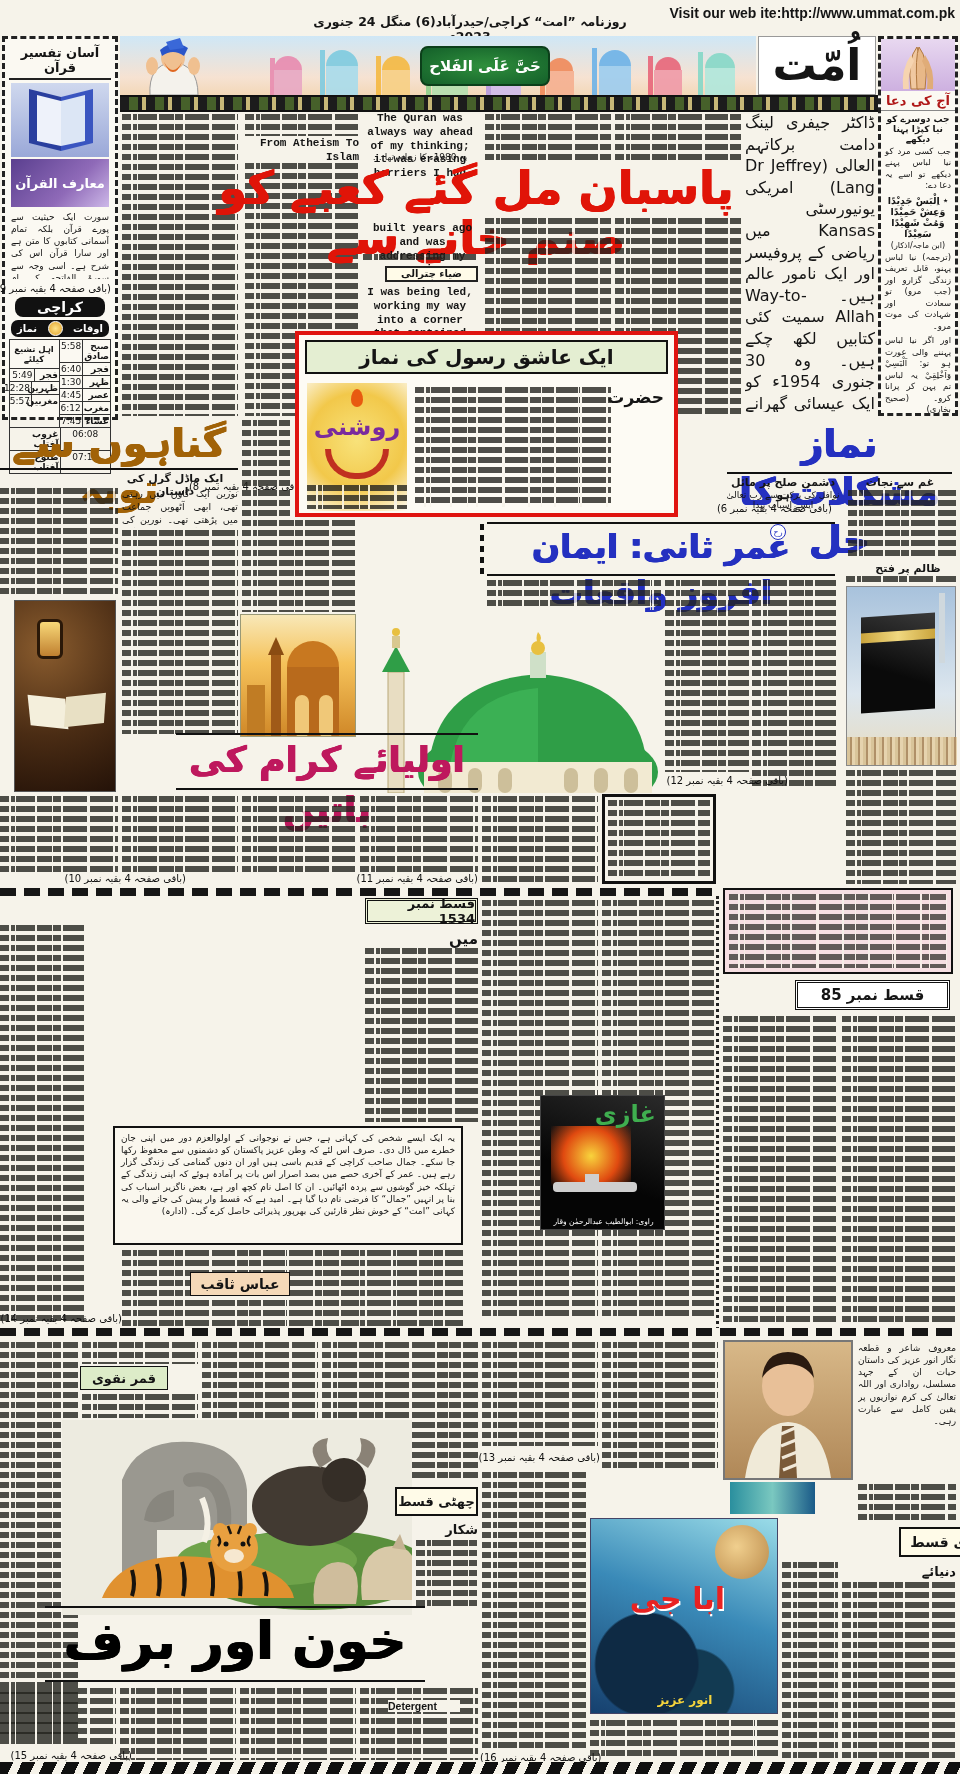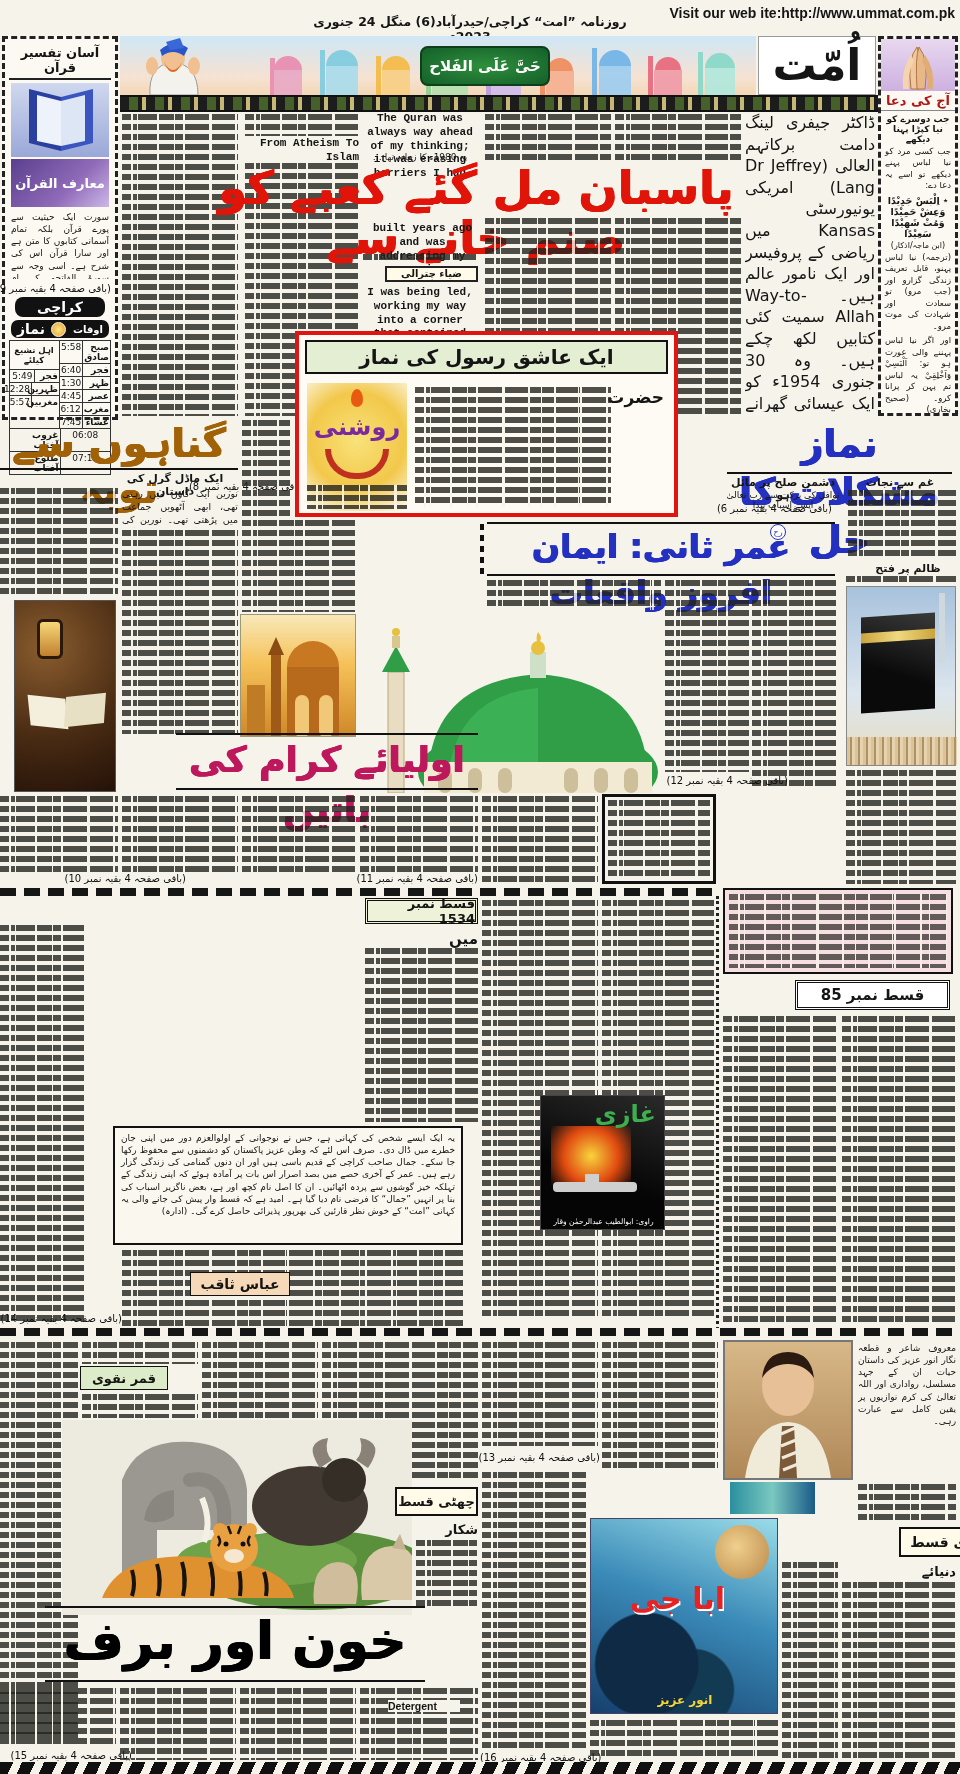--- a/index.html
+++ b/index.html
@@ -45,21 +45,21 @@
       </svg>
     </div>
     <div class="ctr" style="margin:2px 6px;height:48px;background:linear-gradient(135deg,#5a3f8f,#8f6ab8 60%,#cdb8e8);color:#fff;
          display:flex;align-items:center;justify-content:center;font-weight:bold;font-size:13px;direction:rtl">معارف القرآن</div>
     <div class="rtl smalltxt" style="margin:4px 6px;height:68px;overflow:hidden;font-size:9px">سورت ایک حیثیت سے پورے قرآن بلکہ تمام آسمانی کتابوں کا متن ہے اور سارا قرآن اس کی شرح ہے۔ اسی وجہ سے سورۃ الفاتحہ کے ام القرآن، ام الکتاب اور قرآن عظیم جیسے نام بھی احادیث میں آئے ہیں۔ (قرطبی) قرآن سورۃ الفاتحہ …</div>
     <div class="ref" style="margin:0 4px">(باقی صفحہ 4 بقیہ نمبر 9)</div>
     <div class="ctr" style="margin:3px 10px;background:#111;color:#fff;border-radius:8px;font-weight:bold;font-size:14px;padding:2px 0;direction:rtl">کراچی</div>
     <div style="margin:2px 6px;background:#111;color:#fff;border-radius:7px;display:flex;align-items:center;justify-content:space-between;padding:1px 6px;direction:rtl">
       <span class="b" style="font-size:10px">اوقات</span>
       <span style="width:13px;height:13px;border-radius:50%;background:radial-gradient(#ffe48a,#e0a028);border:1px solid #fff;display:inline-block"></span>
-      <span class="b" style="font-size:14px">نماز</span>
+      <span class="b" style="font-size:10px">نماز</span>
     </div>
     <div style="margin:2px 4px;border:1px solid #333;font-size:9px;direction:rtl">
       <div style="display:flex">
 
         <div style="width:50%;border-left:1px solid #333">
           <div style="display:flex;border-bottom:1px solid #333">
               <span class="b" style="width:55%;padding:1px">صبح صادق</span>
               <span style="width:45%;padding:1px;border-right:1px solid #333">5:58</span>
             </div>
           <div style="display:flex;border-bottom:1px solid #333">

